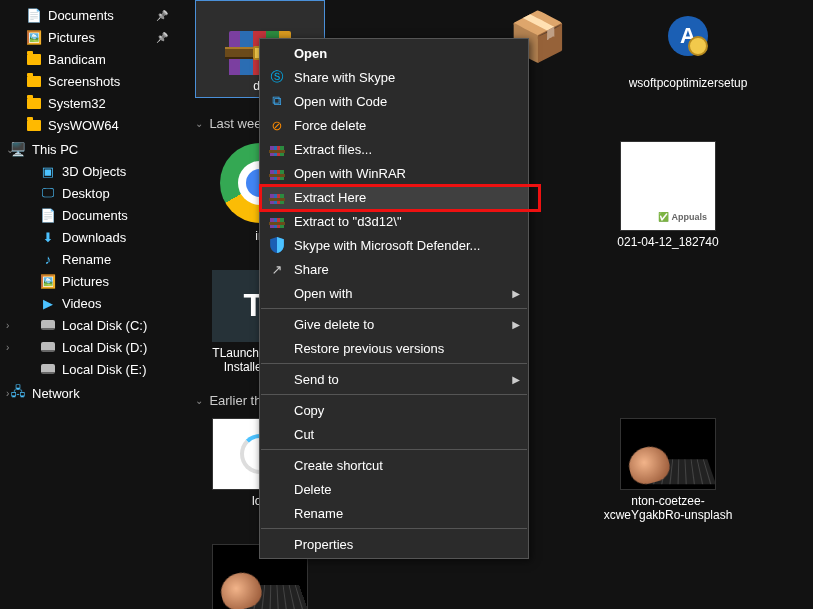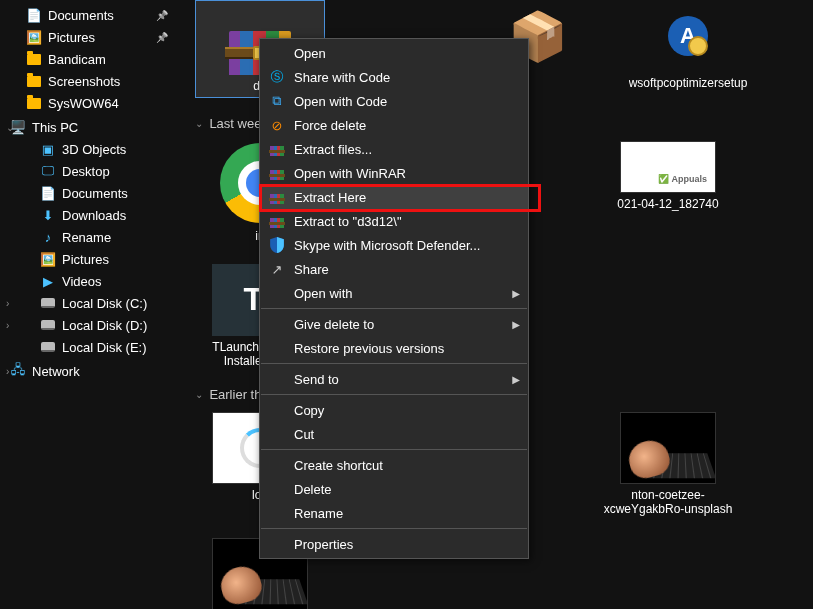--- a/index.html
+++ b/index.html
@@ -91,38 +91,38 @@
     position:absolute; left:259px; top:38px; width:270px;
     background:#2b2b2b; border:1px solid #555; box-shadow:2px 2px 8px rgba(0,0,0,.6);
     padding:2px 0; z-index:20;
   }
   .mi {
     display:flex; align-items:center; gap:8px;
     padding:0 20px 0 8px; height:24px; color:#fff; position:relative;
   }
   .mi .micon { width:18px; height:18px; display:inline-flex; align-items:center; justify-content:center; font-size:13px; }
   .mi .sub { position:absolute; right:8px; font-size:10px; color:#ccc; }
-  .mi.bold { font-weight:400; }
+  .mi.bold { font-weight:700; }
   .sep { height:1px; background:#555; margin:3px 1px; }
   .highlight-box {
     position:absolute; left:259px; top:184px; width:282px; height:28px;
     border:3px solid #e11; z-index:30; pointer-events:none;
   }
   .mi.sel { background:#404040; }
 
   
   .wr-small { width:16px; height:14px; position:relative; }
   .wr-small .b { position:absolute; bottom:0; left:1px; width:14px; height:10px;
     background: linear-gradient(90deg,#7b3fa0 0 25%,#2b6db3 25% 50%,#c2333b 50% 75%,#2c8a3f 75% 100%);}
   .wr-small .s { position:absolute; bottom:3px; left:0; width:16px; height:3px; background:#6b4a1a;}
 
   .shield-sm { width:16px; height:16px; }
 
   
-  .appuals { width:96px; height:52px; background:#fff; position:relative; font-size:8px; color:#333;}
+  .appuals { width:96px; height:90px; background:#fff; position:relative; font-size:8px; color:#333;}
   .appuals .tbar { height:10px; background:#eee; border-bottom:1px solid #ccc;}
   .appuals .logo { position:absolute; right:8px; bottom:8px; font-size:9px; color:#666; font-weight:600;}
 
 </style>
 </head>
 <body>
 
 <div class="sidebar">
 
   <div class="navitem pinned">
@@ -137,20 +137,26 @@
     <span class="ico">
         <span class="folder"></span>
       </span>
     <span>Bandicam</span>
   </div>
   <div class="navitem">
     <span class="ico">
         <span class="folder"></span>
       </span>
     <span>Screenshots</span>
+  </div>
+  <div class="navitem">
+    <span class="ico">
+        <span class="folder"></span>
+      </span>
+    <span>System32</span>
   </div>
   <div class="navitem">
     <span class="ico">
         <span class="folder"></span>
       </span>
     <span>SysWOW64</span>
   </div>
 
   <div class="navitem sec" style="padding-left:10px">
     <span class="chev">⌄</span>
@@ -302,21 +308,21 @@
 
 </div>
 
 <div class="ctxmenu">
   <div class="mi bold">
     <span class="micon"></span>
     <span>Open</span>
   </div>
   <div class="mi">
     <span class="micon" style="color:#00aff0">Ⓢ</span>
-    <span>Share with Code</span>
+    <span>Share with Skype</span>
   </div>
   <div class="mi">
     <span class="micon" style="color:#3ba7f0">⧉</span>
     <span>Open with Code</span>
   </div>
   <div class="mi">
     <span class="micon" style="color:#ff8c00">⊘</span>
     <span>Force delete</span>
   </div>
   <div class="mi">

